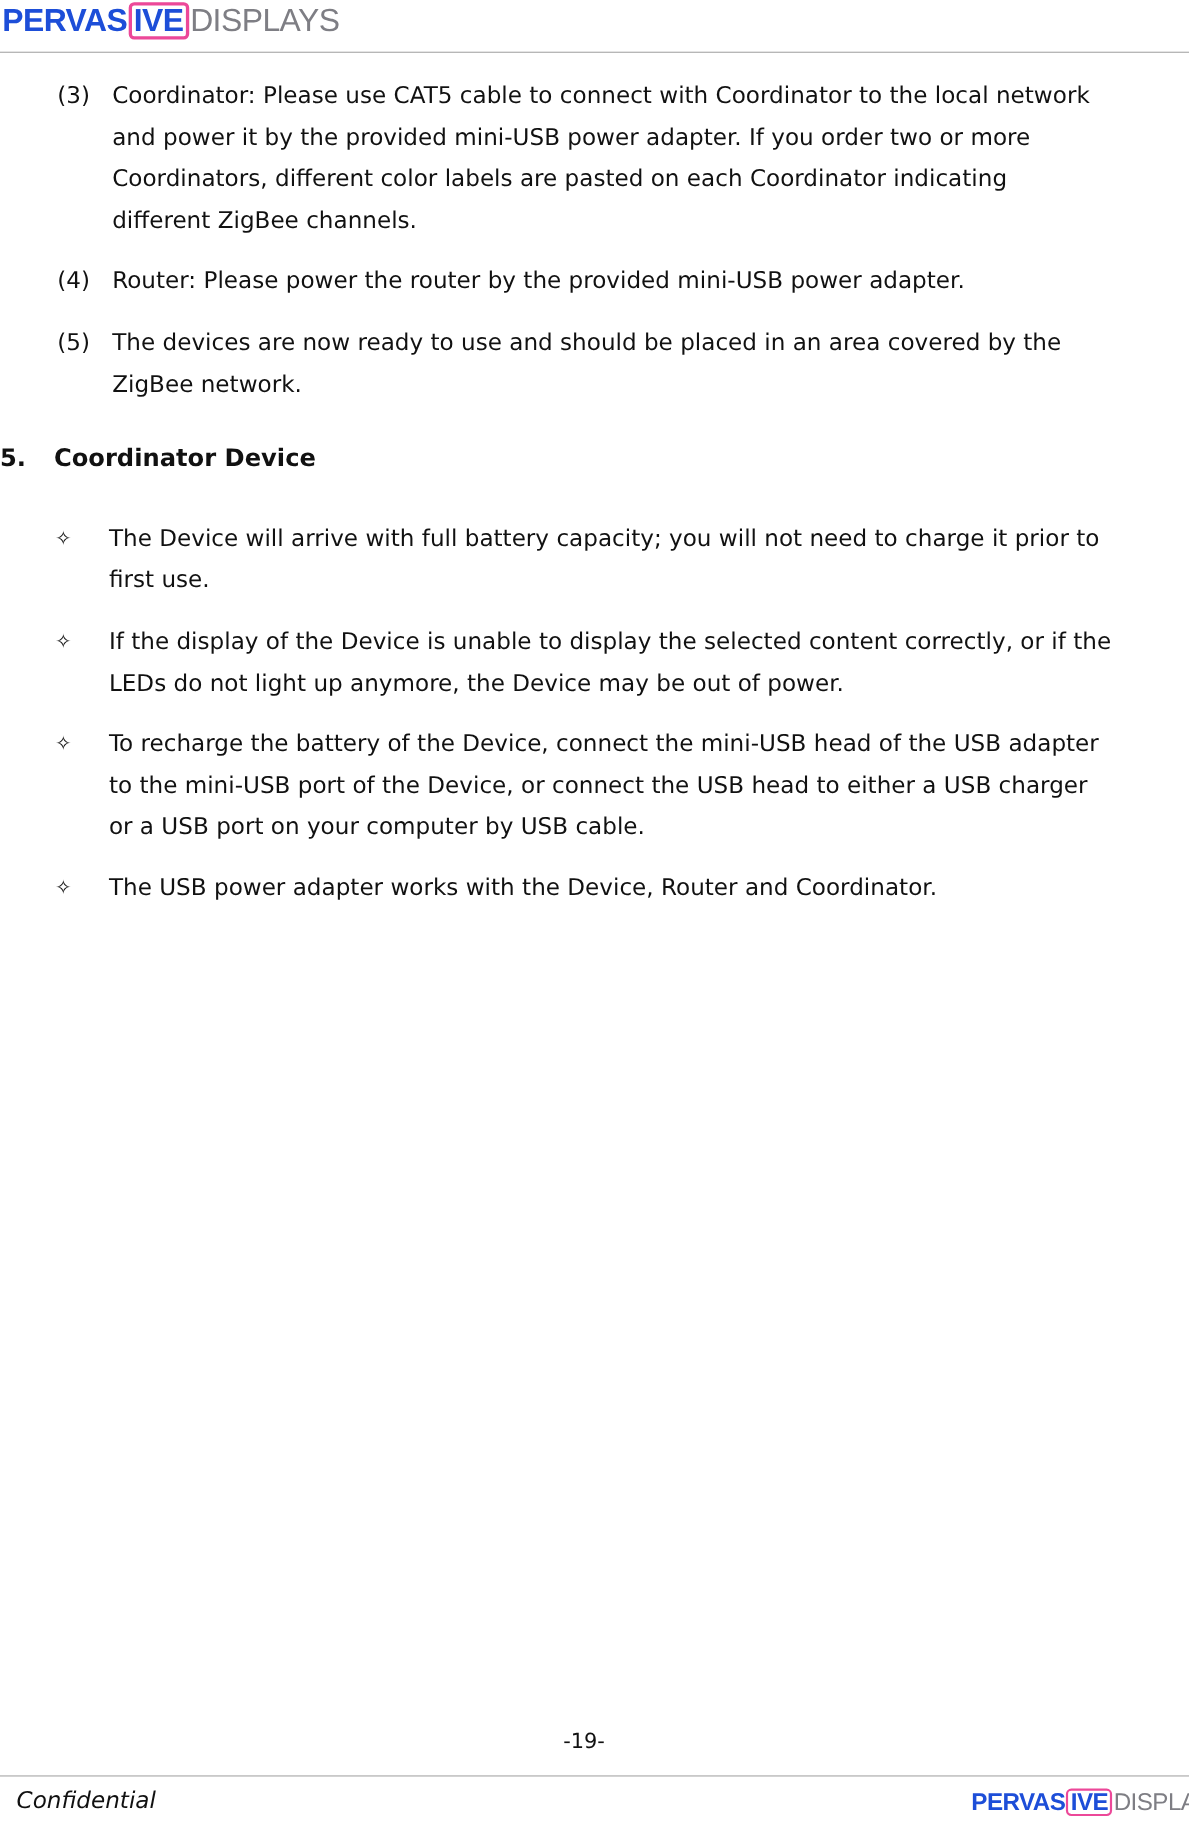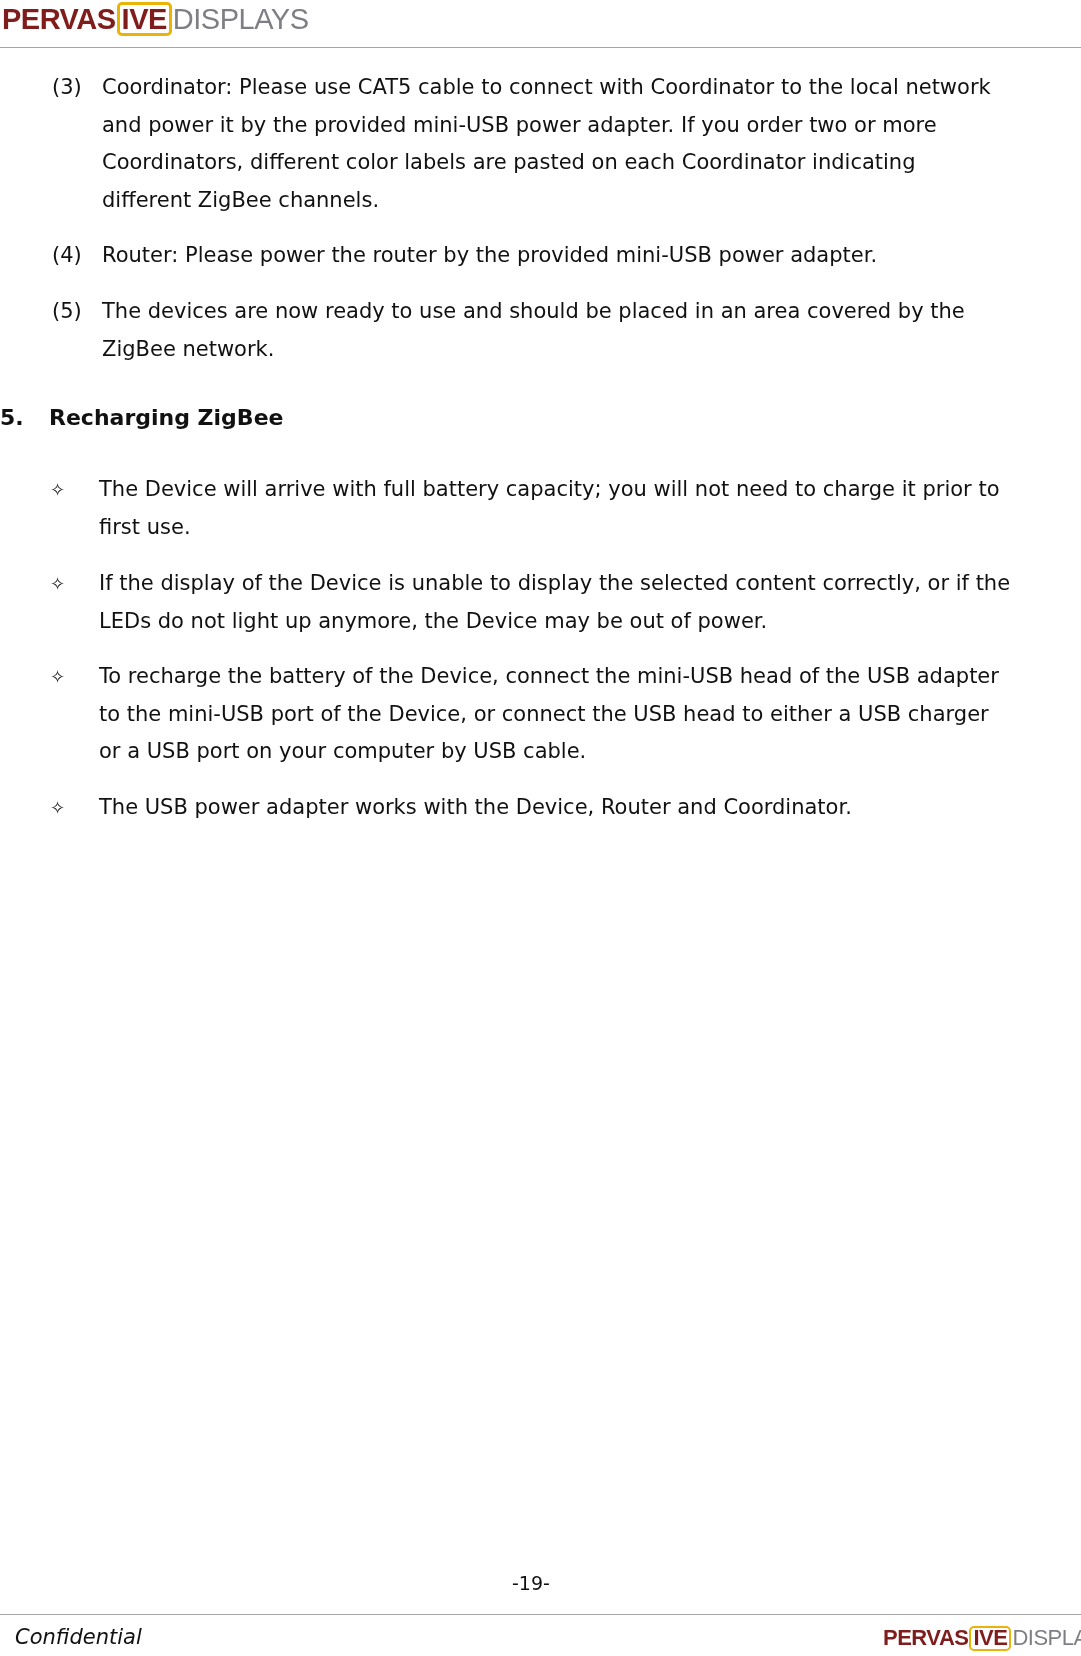--- a/index.html
+++ b/index.html
@@ -3,23 +3,23 @@
   <meta charset="utf-8">
   <style>
     html, body { margin: 0; padding: 0; background: #ffffff; }
     body {
       width: 1081px; height: 1656px; position: relative; overflow: hidden;
       font-family: "DejaVu Sans", sans-serif; color: #111;
     }
     .header { position: absolute; left: 0; top: 0; width: 1081px; height: 48px; }
     .header-rule { position: absolute; left: 0; top: 47px; width: 1081px; height: 1px; background: #a6a6a6; }
     .logo { position: absolute; display: flex; align-items: center; font-family: "Liberation Sans", sans-serif; font-weight: bold; letter-spacing: -0.5px; }
-    .logo .green { color: #7f1d1d; }
+    .logo .green { color: #1d4ed8; }
     .logo .gray { color: #7e7e84; font-weight: normal; }
-    .logo .box { border: 3px solid #eab308; border-radius: 5px; padding: 0 2px; margin: 0 1px; line-height: 1; }
+    .logo .box { border: 3px solid #ec4899; border-radius: 5px; padding: 0 2px; margin: 0 1px; line-height: 1; }
     .logo-top { left: 2px; top: 2px; font-size: 29px; height: 34px; }
     .logo-top .box { height: 28px; display: inline-flex; align-items: center; }
     .logo-bottom { left: 883px; top: 1624px; font-size: 22px; height: 28px; }
     .logo-bottom .box { height: 21px; border-width: 2px; display: inline-flex; align-items: center; }
     .doc-title { position: absolute; right: 9px; top: 6px; font-style: italic; font-size: 20px; letter-spacing: 0.6px; word-spacing: 3px; }
 
     .content { position: absolute; left: 0; top: 0; width: 1081px; }
     .num-item { position: absolute; left: 52px; font-size: 21px; line-height: 37.5px; }
     .num-item .num { position: absolute; left: 0; top: 0; }
     .num-item .txt { position: absolute; left: 50px; width: 1030px; }
@@ -67,21 +67,21 @@
   <div class="num-item" style="top:293px;">
     <span class="num">(5)</span>
     <div class="txt">
       <div>The devices are now ready to use and should be placed in an area covered by the</div>
       <div>ZigBee network.</div>
     </div>
   </div>
 
   <div class="section">
     <span class="sec-num">5.</span>
-    <span class="sec-title">Recharging ZigBee</span>
+    <span class="sec-title">Coordinator Device</span>
   </div>
 
   <div class="bullet" style="top:471px;">
     <span class="mark">✧</span>
     <div class="txt">
       <div>The Device will arrive with full battery capacity; you will not need to charge it prior to</div>
       <div>first use.</div>
     </div>
   </div>
 

